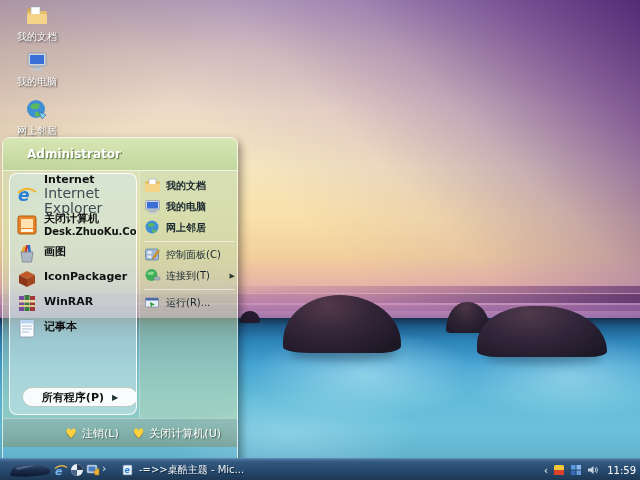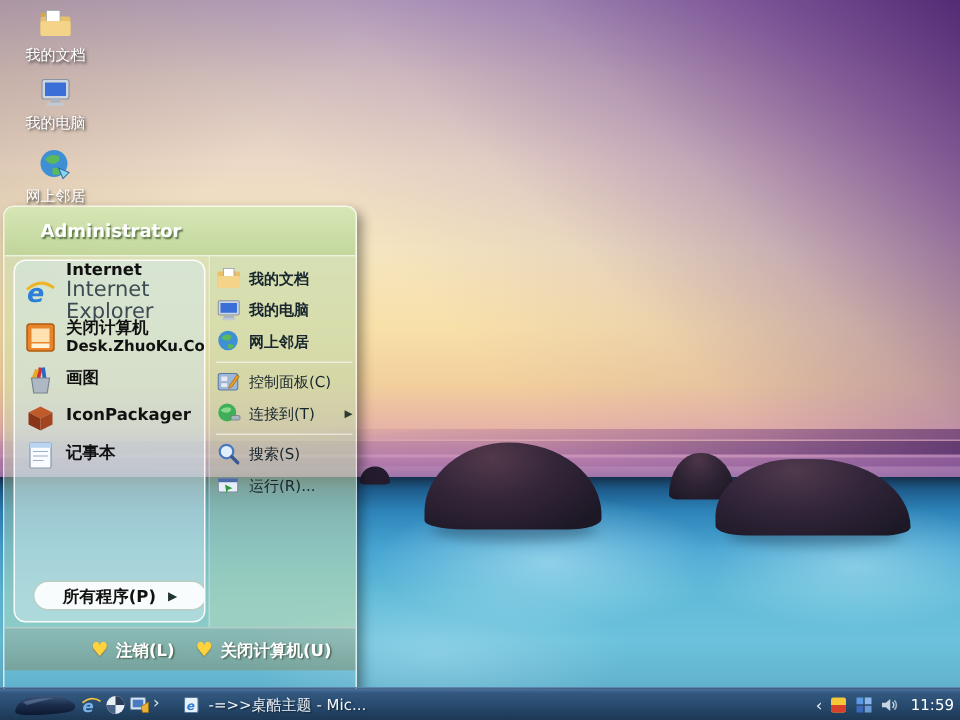--- a/index.html
+++ b/index.html
@@ -95,21 +95,21 @@
   .ri.bold .rlbl { font-weight:bold; }
   .ri .sub { position:absolute; right:2px; font-size:7px; color:#2c3c30; }
   .menu-sep { height:1px; margin:3px 2px 2px 0; background:rgba(255,255,255,0.55); }
 
   .menu-footer { height:29px; display:flex; align-items:center; justify-content:flex-end; gap:14px;
     padding-right:16px;
     background:linear-gradient(to bottom, rgba(160,182,158,0.60), rgba(126,152,128,0.66));
     border-top:1px solid rgba(255,255,255,0.45); }
   .foot-btn { display:flex; align-items:center; gap:5px; cursor:pointer; }
   .foot-btn .heart { color:#ffd23e; font-size:13px; text-shadow:0 1px 1px rgba(120,90,0,0.6); line-height:1; }
-  .foot-btn .flbl { color:#fff; font-size:11px; text-shadow:1px 1px 1px rgba(60,80,60,0.8);font-weight:bold; }
+  .foot-btn .flbl { color:#fff; font-size:11px; text-shadow:1px 1px 1px rgba(60,80,60,0.8); }
 
   
   .taskbar { position:absolute; left:0; top:458px; width:640px; height:22px;
     background:linear-gradient(to bottom, #4d76a2 0%, #33587f 14%, #274a6e 55%, #1c3854 100%);
     border-top:1px solid #5d86b0; }
   .start-btn { position:absolute; left:6px; top:2px; width:48px; height:18px; cursor:pointer; }
   .ql { position:absolute; top:4px; width:14px; height:14px; cursor:pointer; }
   .ql-1 { left:54px; } .ql-2 { left:70px; } .ql-3 { left:86px; }
   .ql-chev { position:absolute; left:102px; top:3px; color:#d8e6f2; font-size:11px; cursor:pointer; }
   .task-btn { position:absolute; left:116px; top:2px; height:18px; display:flex; align-items:center; gap:5px;
@@ -236,20 +236,34 @@
               <path d="M19 8 L11 12 L11 20 L19 16 Z" fill="#a34420"></path>
             </svg>
           </div>
           <div class="mtxt">
               <span class="t">IconPackager</span>
             </div>
         </div>
         <div class="mi one">
           <div class="mico">
             <svg width="22" height="22" viewBox="0 0 22 22">
+              <rect x="3" y="4" width="5" height="15" fill="#7a4aa0"></rect>
+              <rect x="8.5" y="3" width="5" height="16" fill="#3a7a3a"></rect>
+              <rect x="14" y="4" width="5" height="15" fill="#a03a3a"></rect>
+              <rect x="3" y="8" width="16" height="2.5" fill="#e8d8a0"></rect>
+              <rect x="3" y="13" width="16" height="2" fill="#d8c890"></rect>
+            </svg>
+          </div>
+          <div class="mtxt">
+              <span class="t">WinRAR</span>
+            </div>
+        </div>
+        <div class="mi one">
+          <div class="mico">
+            <svg width="22" height="22" viewBox="0 0 22 22">
               <rect x="4" y="3" width="14" height="17" rx="1" fill="#f8fbff" stroke="#8a99aa" stroke-width="0.8"></rect>
               <rect x="4" y="3" width="14" height="3.5" fill="#b8d4f0"></rect>
               <line x1="6" y1="9" x2="16" y2="9" stroke="#9ab0c4" stroke-width="0.8"></line>
               <line x1="6" y1="12" x2="16" y2="12" stroke="#9ab0c4" stroke-width="0.8"></line>
               <line x1="6" y1="15" x2="13" y2="15" stroke="#9ab0c4" stroke-width="0.8"></line>
             </svg>
           </div>
           <div class="mtxt">
               <span class="t">记事本</span>
             </div>
@@ -314,29 +328,20 @@
               <path d="M3 6.5 Q6 3.5 10 5 Q10.5 7 8 8 Q4.5 8.5 3 6.5 Z" fill="#8ad88a"></path>
               <rect x="10" y="10" width="6" height="3" rx="1" fill="#aab4c0" stroke="#6a7480" stroke-width="0.5"></rect>
             </svg>
           </div>
           <span class="rlbl">连接到(T)</span>
           <span class="sub">▶</span>
         </div>
 
         <div class="menu-sep"></div>
 
-        <div class="ri">
-          <div class="rico">
-            <svg width="17" height="17" viewBox="0 0 17 17">
-              <circle cx="7" cy="7" r="4.5" fill="#dff0fa" stroke="#4a78c0" stroke-width="1.5"></circle>
-              <line x1="10.5" y1="10.5" x2="14.5" y2="14.5" stroke="#3a5890" stroke-width="2.2" stroke-linecap="round"></line>
-            </svg>
-          </div>
-          <span class="rlbl">搜索(S)</span>
-        </div>
         <div class="ri">
           <div class="rico">
             <svg width="17" height="17" viewBox="0 0 17 17">
               <rect x="1.5" y="4" width="13" height="9" rx="1" fill="#e8eef5" stroke="#7a8aa0" stroke-width="0.7"></rect>
               <rect x="1.5" y="4" width="13" height="2.5" fill="#4a6aa8"></rect>
               <path d="M6 8 L11 10.5 L8 11.5 L7 14 Z" fill="#2a9a3a"></path>
             </svg>
           </div>
           <span class="rlbl">运行(R)...</span>
         </div>

